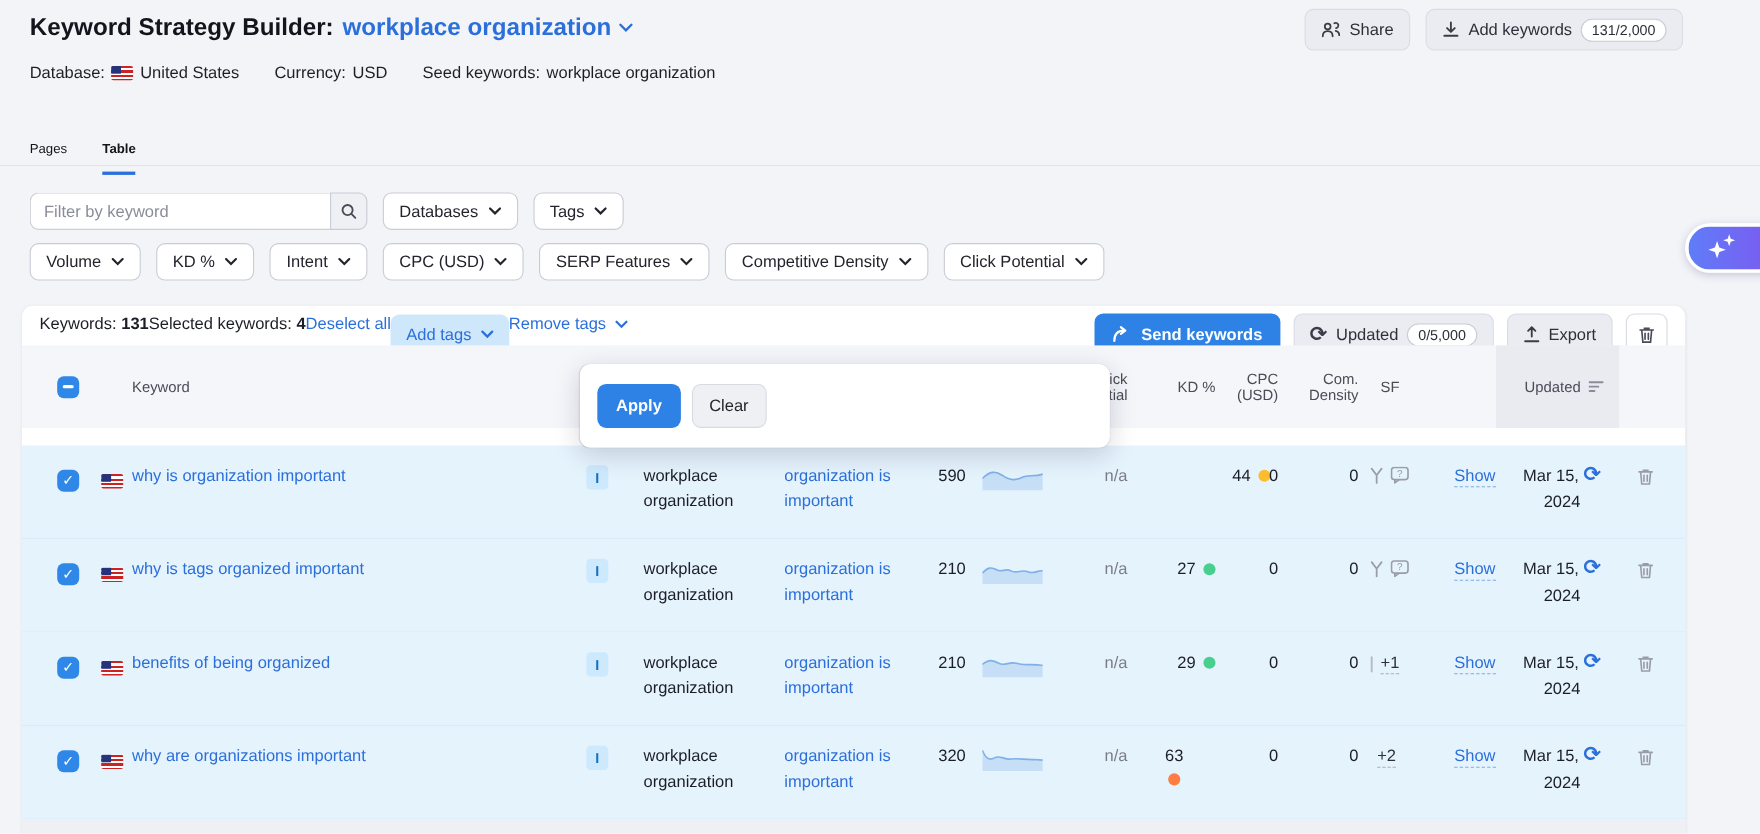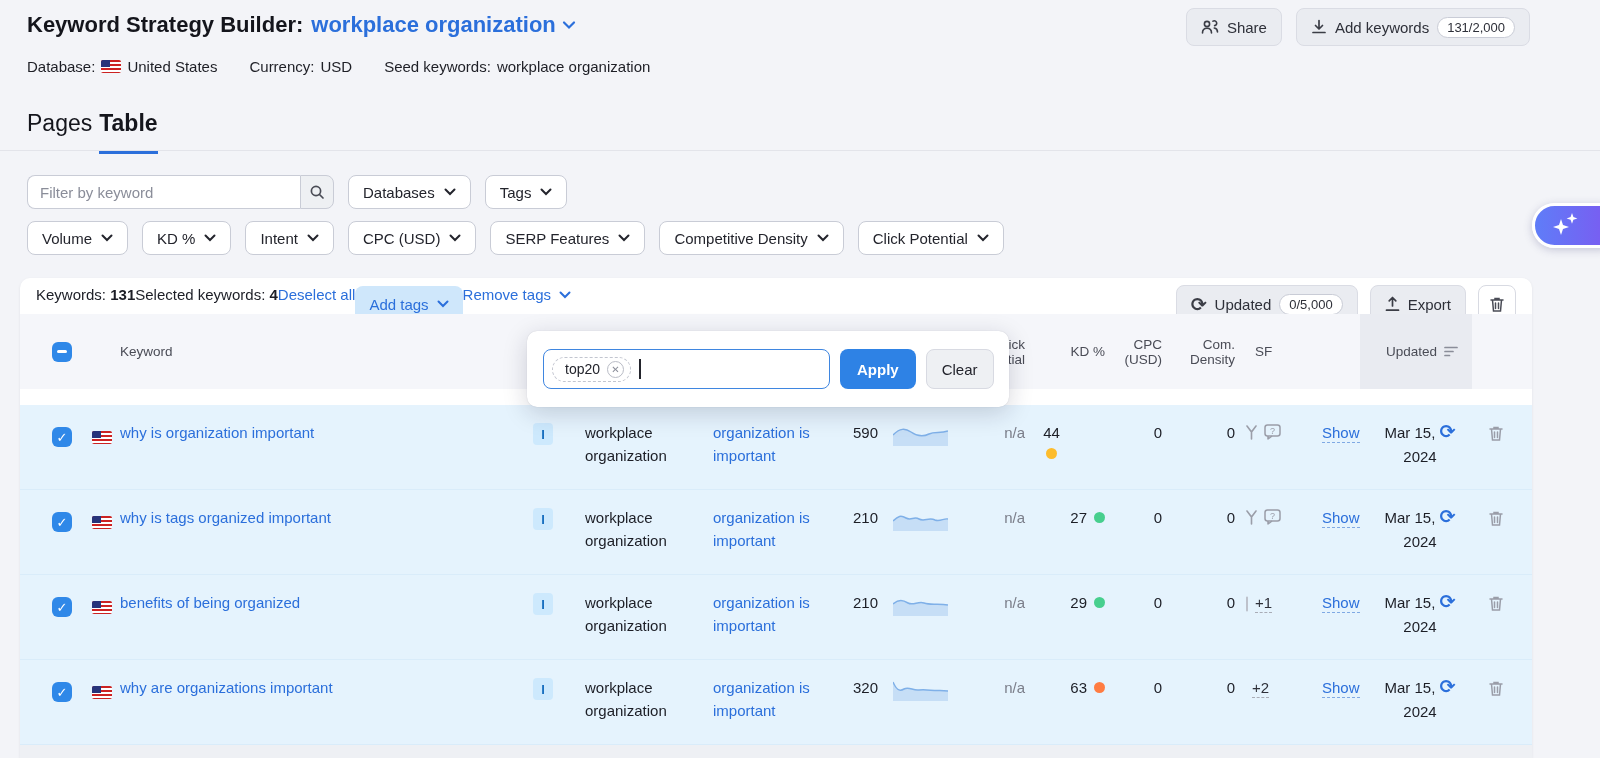--- a/index.html
+++ b/index.html
@@ -29,21 +29,21 @@
   .topbtns{position:absolute;right:70px;top:8px;display:flex;gap:14px;}
   .gbtn{display:flex;align-items:center;gap:8px;background:var(--btn-gray);border:1px solid #dadce4;border-radius:8px;height:38px;padding:0 14px;font-size:15px;color:#2e3039;cursor:pointer;}
   .badge{background:#fff;border:1px solid var(--pill-border);border-radius:999px;padding:2px 9px;font-size:13px;color:#2e3039;}
   .meta{position:absolute;left:27px;top:58px;font-size:15px;color:#1e1f26;display:flex;gap:32px;align-items:center;}
   .meta .pair{display:flex;gap:6px;align-items:center;}
   .usflag{width:20px;height:13px;border-radius:2px;display:inline-block;position:relative;overflow:hidden;
     background:repeating-linear-gradient(#c22 0 2px,#fff 2px 4px);}
   .usflag::after{content:"";position:absolute;left:0;top:0;width:9px;height:7px;background:#26337a;}
 
   
-  .tabs{position:absolute;left:27px;top:110px;display:flex;gap:7px;font-size:23px;}
+  .tabs{position:absolute;left:27px;top:128px;display:flex;gap:32px;font-size:12px;}
   .tab{padding-bottom:14px;cursor:pointer;color:#14151c;}
   .tab.active{font-weight:700;border-bottom:3px solid var(--blue);}
   .tabs-divider{position:absolute;left:0;top:150px;width:1600px;height:1px;background:#e3e4ea;}
 
   
   .frow1{position:absolute;left:27px;top:175px;display:flex;gap:14px;align-items:center;}
   .kwfilter{display:flex;}
   .kwfilter input{width:273px;height:34px;border:1px solid var(--pill-border);border-right:none;border-radius:8px 0 0 8px;padding:0 12px;font-size:15px;color:var(--ink);background:#fff;outline:none;}
   .kwfilter input::placeholder{color:#8a8d99;}
   .searchbtn{width:34px;height:34px;border:1px solid var(--pill-border);border-radius:0 8px 8px 0;background:#eef0f3;display:flex;align-items:center;justify-content:center;cursor:pointer;}
@@ -251,20 +251,27 @@
           </svg>
       </span>
       <span class="linkbtn">
         <span>Remove tags</span>
         <svg width="12" height="8" viewBox="0 0 12 8">
             <polyline points="1.5,1.5 6,6 10.5,1.5" fill="none" stroke="#2b6fdb" stroke-width="2" stroke-linecap="round"></polyline>
           </svg>
       </span>
     </div>
     <div class="tb-right">
+      <button class="sendbtn">
+        <svg width="18" height="16" viewBox="0 0 18 16">
+            <path d="M2,14 C2,7 6,4.5 11,4.5" fill="none" stroke="#fff" stroke-width="2" stroke-linecap="round"></path>
+            <polyline points="8,1.5 12,4.5 8,7.5" fill="none" stroke="#fff" stroke-width="2" stroke-linecap="round" stroke-linejoin="round"></polyline>
+          </svg>
+        <span>Send keywords</span>
+      </button>
       <div class="gbtn">
         <span class="refresh" style="color:#3b3d46">⟳</span>
         <span>Updated</span>
         <span class="badge">0/5,000</span>
       </div>
       <div class="gbtn">
         <svg width="15" height="16" viewBox="0 0 15 16">
             <path d="M7.5,10 V1.8 M4.2,4.8 L7.5,1.5 L10.8,4.8" fill="none" stroke="#3b3d46" stroke-width="1.7" stroke-linecap="round" stroke-linejoin="round"></path>
             <path d="M1.5,14.2 H13.5" stroke="#3b3d46" stroke-width="1.7" stroke-linecap="round"></path>
           </svg>
@@ -291,45 +298,38 @@
     <div class="cell" style="left:1235px;width:40px;">SF</div>
     <div class="cell" style="left:1356px;width:92px;gap:7px;justify-content:center;">
       <span>Updated</span>
       <svg width="14" height="11" viewBox="0 0 14 11">
           <path d="M1,1.5 H13 M1,5.5 H9 M1,9.5 H5.5" stroke="#8a8d99" stroke-width="1.7" stroke-linecap="round"></path>
         </svg>
     </div>
   </div>
 
   <div class="tagpopup">
-    <div class="tagsinput">
-      <span class="chip">
-        <span>top20</span>
-        <span class="x">✕</span>
-      </span>
-      <span class="caret"></span>
-    </div>
     <button class="applybtn">Apply</button>
     <button class="clearbtn">Clear</button>
   </div>
 
   <div class="trow" style="top:127px;">
     <span class="cb abs" style="left:32px;top:22px;">✓</span>
     <span class="usflag abs" style="left:72px;top:26px;"></span>
     <span class="kwlink abs" style="left:100px;top:19px;">why is organization important</span>
     <span class="intent abs" style="left:513px;top:18px;">I</span>
     <div class="twoline seed abs" style="left:565px;top:16px;">workplace organization</div>
     <div class="twoline topiclink abs" style="left:693px;top:16px;">organization is important</div>
     <div class="num abs" style="left:788px;top:19px;width:70px;">590</div>
     <svg class="abs" style="left:873px;top:17px;" width="55" height="24" viewBox="0 0 55 24">
         <path d="M0,13 C7,6 12,6 18,10 C25,15 30,15 36,12 C42,9 47,12 55,9 L55,24 L0,24 Z" fill="#c6def6"></path>
         <path d="M0,13 C7,6 12,6 18,10 C25,15 30,15 36,12 C42,9 47,12 55,9" fill="none" stroke="#7fb0e8" stroke-width="1.5"></path>
       </svg>
     <div class="num na abs" style="left:950px;top:19px;width:55px;">n/a</div>
-    <div class="kdwrap abs" style="left:994px;top:19px;width:75px;flex-direction:column;">
+    <div class="kdwrap abs" style="left:1060px;top:19px;width:75px;">
         <span>44</span>
         <span class="dot" style="background: rgb(253, 188, 44);"></span>
       </div>
     <div class="num abs" style="left:1085px;top:19px;width:57px;">0</div>
     <div class="num abs" style="left:1155px;top:19px;width:60px;">0</div>
     <div class="abs" style="left:1225px;top:19px;display:flex;gap:6px;align-items:center;">
       <svg width="13" height="16" viewBox="0 0 13 16">
           <path d="M6.5,15 V8 M6.5,8 L2,2 M6.5,8 L11,2" fill="none" stroke="#9a9da8" stroke-width="1.6" stroke-linecap="round"></path>
         </svg>
       <svg width="17" height="16" viewBox="0 0 17 16">
@@ -431,21 +431,21 @@
     <span class="kwlink abs" style="left:100px;top:19px;">why are organizations important</span>
     <span class="intent abs" style="left:513px;top:18px;">I</span>
     <div class="twoline seed abs" style="left:565px;top:16px;">workplace organization</div>
     <div class="twoline topiclink abs" style="left:693px;top:16px;">organization is important</div>
     <div class="num abs" style="left:788px;top:19px;width:70px;">320</div>
     <svg class="abs" style="left:873px;top:17px;" width="55" height="24" viewBox="0 0 55 24">
         <path d="M0,5 C3,12 6,15 11,12 C16,9 20,14 26,13 C33,12 40,14 47,13.5 L55,14 L55,24 L0,24 Z" fill="#c6def6"></path>
         <path d="M0,5 C3,12 6,15 11,12 C16,9 20,14 26,13 C33,12 40,14 47,13.5 L55,14" fill="none" stroke="#7fb0e8" stroke-width="1.5"></path>
       </svg>
     <div class="num na abs" style="left:950px;top:19px;width:55px;">n/a</div>
-    <div class="kdwrap abs" style="left:1010px;top:19px;width:75px;">
+    <div class="kdwrap abs" style="left:1010px;top:19px;width:75px;flex-direction:column;">
         <span>63</span>
         <span class="dot" style="background: rgb(255, 124, 66);"></span>
       </div>
     <div class="num abs" style="left:1085px;top:19px;width:57px;">0</div>
     <div class="num abs" style="left:1155px;top:19px;width:60px;">0</div>
     <div class="abs" style="left:1232px;top:19px;display:flex;gap:6px;align-items:center;">
       <span class="sfplus">+2</span>
     </div>
     <span class="showlink abs" style="left:1302px;top:19px;">Show</span>
     <div class="upd abs" style="left:1350px;top:16px;width:100px;">

